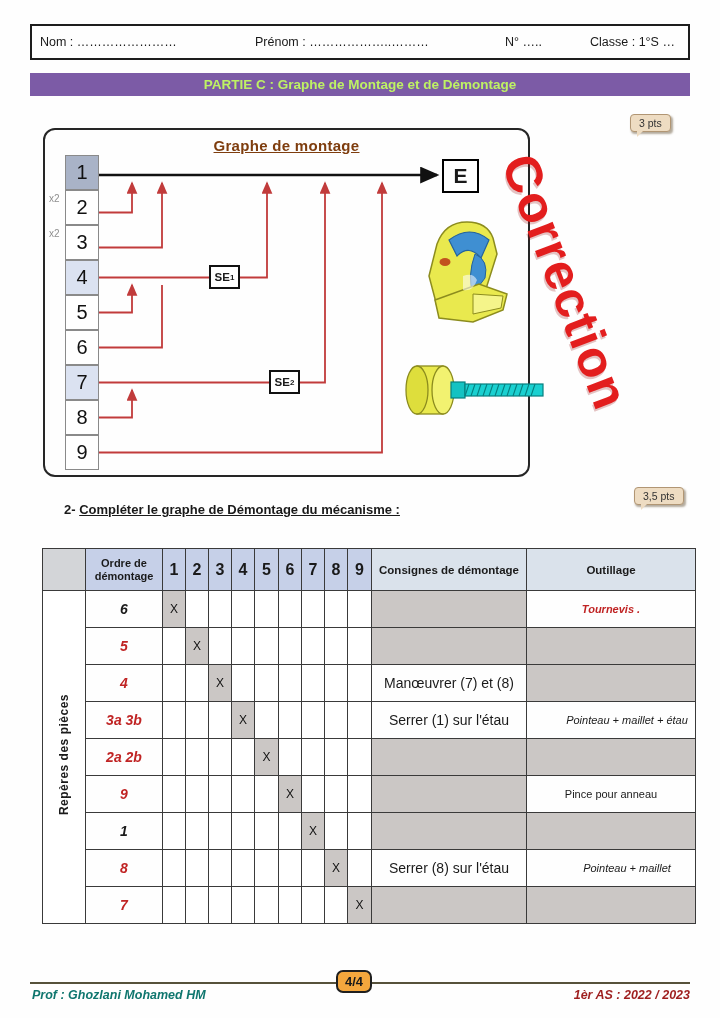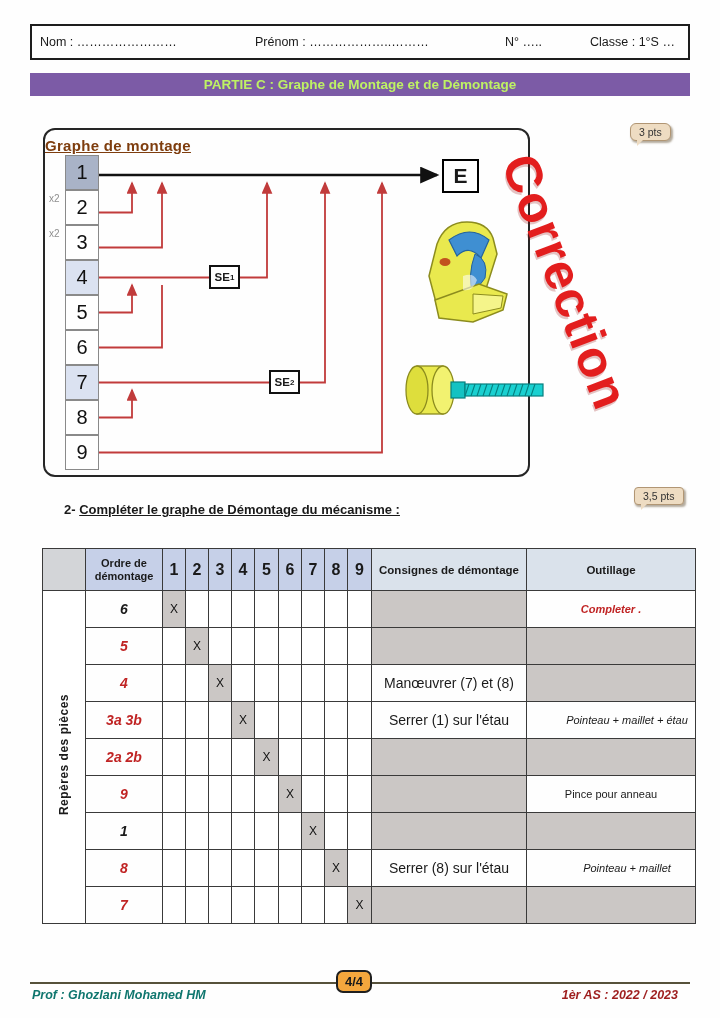--- a/index.html
+++ b/index.html
@@ -22,27 +22,27 @@
   .sect { position:absolute; font-size:13px; font-weight:bold; }
   .sect .u { text-decoration:underline; }
   .sect1 { left:64px; top:106px; }
   .sect2 { left:64px; top:502px; }
 
   
   .pts { position:absolute; background:#eedcc2; border:1px solid #b19674; border-radius:4px;
          font-size:10.5px; padding:2px 8px; box-shadow:1.5px 2px 2px rgba(90,70,40,.45); color:#333; }
   .pts:after { content:""; position:absolute; left:6px; bottom:-6px; border:4px solid transparent;
                border-top-color:#eedcc2; border-left-color:#eedcc2; }
-  .pts1 { left:630px; top:123px;border-radius:6px; }
+  .pts1 { left:630px; top:114px; }
   .pts2 { left:634px; top:487px; }
 
   
   .panel { position:absolute; left:43px; top:128px; width:487px; height:349px;
            border:2.5px solid #262626; border-radius:12px; }
-  .ptitle { position:absolute; left:0; right:0; top:7px; text-align:left; }
+  .ptitle { position:absolute; left:0; right:0; top:7px; text-align:center; }
   .ptitle span { color:#7e3d0e; font-weight:bold; font-size:15px; text-decoration:underline; letter-spacing:.3px; }
   .glines { position:absolute; left:0; top:0; }
   .gbox { position:absolute; left:20px; width:34px; height:35px; border:1.5px solid #8a8a8a; background:#fff;
           display:flex; align-items:center; justify-content:center; font-size:20px; color:#111; }
   .gbox.f1 { background:#a9b3c7; }
   .gbox.f47 { background:#dbe2f1; }
   .x2tag { position:absolute; left:4px; width:15px; font-size:10px; color:#8f8f8f; }
   .ebox { position:absolute; left:397px; top:29px; width:37px; height:34px; border:2.5px solid #000;
           background:#fff; display:flex; align-items:center; justify-content:center; font-size:21px; font-weight:bold; }
   .sebox { position:absolute; width:31px; height:24px; border:2px solid #111; background:#fff;
@@ -76,21 +76,21 @@
   td.cons { font-size:14px; }
   td.out { font-size:11px; }
   .it { font-style:italic;padding-left:32px; }
   .redbold { color:#c02424; font-weight:bold; font-style:italic; font-size:12px; }
 
   
   .f-line { position:absolute; left:30px; width:660px; top:982px; border-top:2.5px solid #56513a; }
   .f-page { position:absolute; left:336px; top:970px; background:#f4a73d; border:2px solid #1f1f1f; border-radius:7px;
             padding:2px 7px; font-weight:bold; font-size:13px; }
   .f-left { position:absolute; left:32px; top:988px; color:#0f766e; font-weight:bold; font-style:italic; font-size:12.5px; }
-  .f-right { position:absolute; right:42px; top:988px; color:#9e1e1e; font-weight:bold; font-style:italic; font-size:12.5px; }
+  .f-right { position:absolute; right:30px; top:988px; color:#9e1e1e; font-weight:bold; font-style:italic; font-size:12.5px; }
 </style>
 </head>
 <body>
 
 <div class="page">
 
   <div class="idbar">
     <span class="id-nom">Nom : ……………………</span>
     <span class="id-prenom">Prénom : ………………..………</span>
     <span class="id-num">N° …..</span>
@@ -237,21 +237,21 @@
           <td class="xcell">X</td>
           <td class="gridc"></td>
           <td class="gridc"></td>
           <td class="gridc"></td>
           <td class="gridc"></td>
           <td class="gridc"></td>
           <td class="gridc"></td>
           <td class="gridc"></td>
           <td class="gridc"></td>
           <td class="cons shaded"></td>
-          <td class="out redbold">Completer .</td>
+          <td class="out redbold">Tournevis .</td>
         </tr>
         <tr class="dr">
           <td class="piece red">5</td>
           <td class="gridc"></td>
           <td class="xcell">X</td>
           <td class="gridc"></td>
           <td class="gridc"></td>
           <td class="gridc"></td>
           <td class="gridc"></td>
           <td class="gridc"></td>

